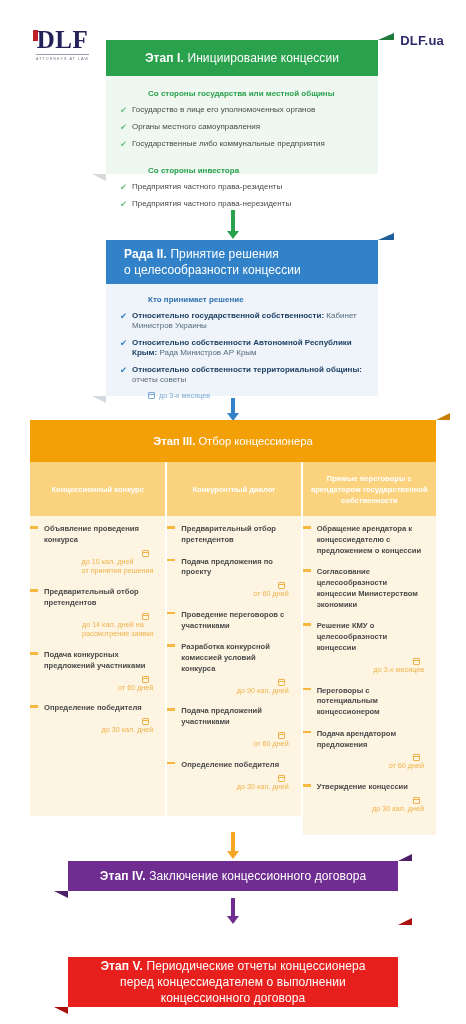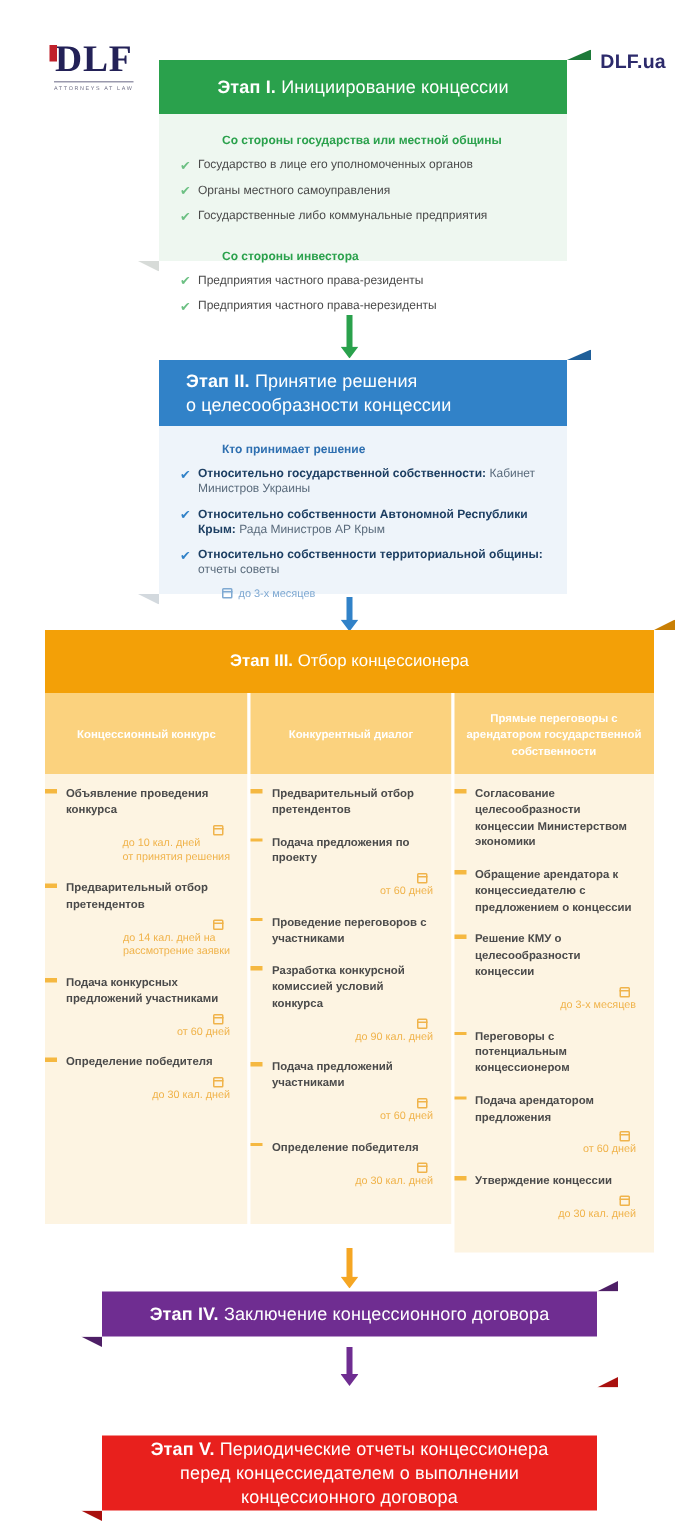--- a/index.html
+++ b/index.html
@@ -214,21 +214,21 @@
 
   <div class="arrow" style="left:231px;top:210px;height:22px;">
     <div class="stem" style="background:#2aa14c;"></div>
     <div class="head" style="background:#2aa14c;"></div>
   </div>
 
   <div class="ribbon" id="stage2">
     <div class="fold-tr"></div>
     <div class="bar">
       <span>
-        <b>Этап II.</b>
+        <b>Рада II.</b>
         <span>Принятие решения</span><br>
         <span>о целесообразности концессии</span>
       </span>
     </div>
   </div>
 
   <div id="stage2-body">
     <div class="fold-bl"></div>
     <div class="sub-head blue">Кто принимает решение</div>
 
@@ -346,24 +346,24 @@
               <span style="white-space:pre-line">до 30 кал. дней</span>
             </div>
           </div>
         </div>
       </div>
 
       <div class="col">
         <div class="col-head">Прямые переговоры с арендатором государственной собственности</div>
         <div class="col-body">
           <div class="step">
+            <div class="t">Обращение арендатора к концессиедателю с предложением о концессии</div>
+          </div>
+          <div class="step">
             <div class="t">Согласование целесообразности концессии Министерством экономики</div>
-          </div>
-          <div class="step">
-            <div class="t">Обращение арендатора к концессиедателю с предложением о концессии</div>
           </div>
           <div class="step">
             <div class="t">Решение КМУ о целесообразности концессии</div>
             <div class="chip">
               <span class="cal"></span>
               <span style="white-space:pre-line">до 3-х месяцев</span>
             </div>
           </div>
           <div class="step">
             <div class="t">Переговоры с потенциальным концессионером</div>

